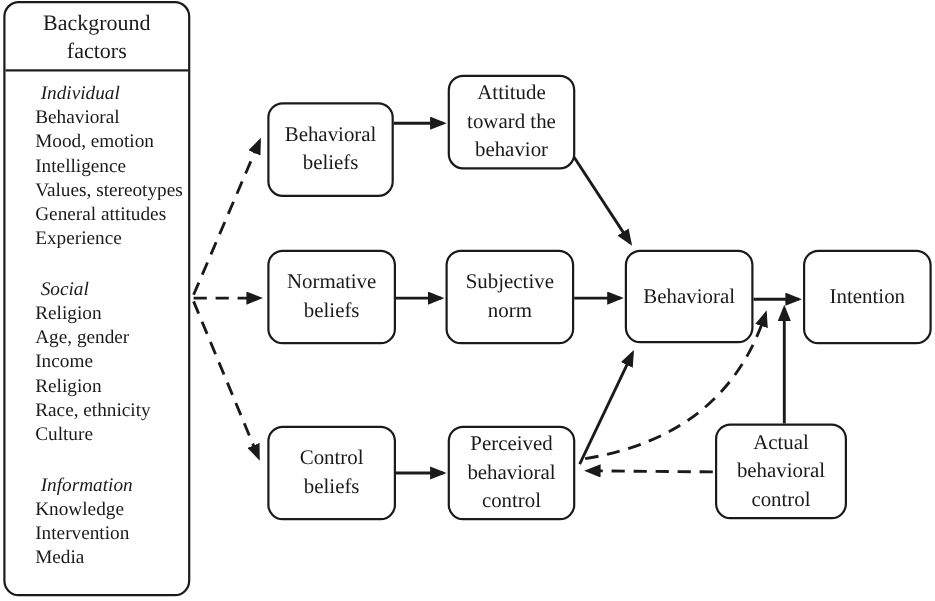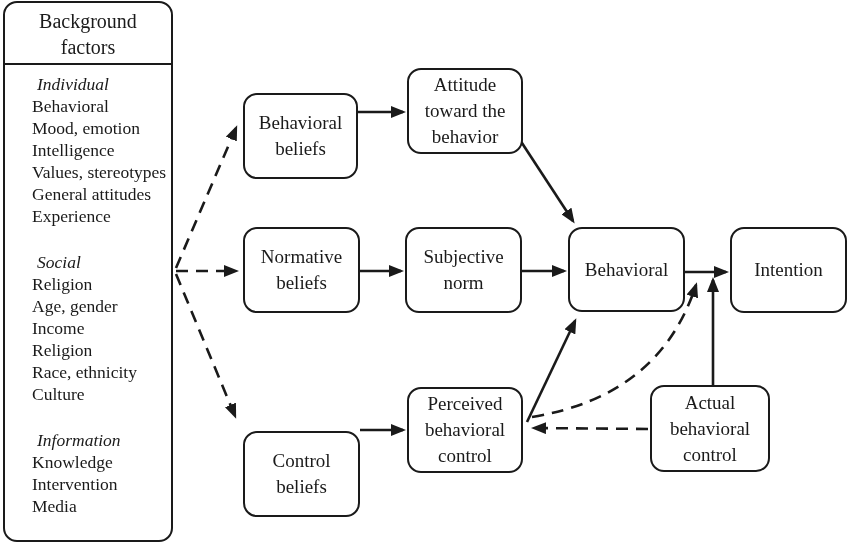--- a/index.html
+++ b/index.html
@@ -119,21 +119,21 @@
   </div>
 
   <div class="node" style="left:243px;top:227px;width:117px;height:86px;">
     <span>Normative beliefs</span>
   </div>
 
   <div class="node" style="left:405px;top:227px;width:117px;height:86px;">
     <span>Subjective norm</span>
   </div>
 
-  <div class="node" style="left:243px;top:387px;width:117px;height:86px;margin-top:44px;">
+  <div class="node" style="left:243px;top:387px;width:117px;height:86px;">
     <span>Control beliefs</span>
   </div>
 
   <div class="node" style="left:407px;top:387px;width:116px;height:86px;">
     <span>Perceived behavioral control</span>
   </div>
 
   <div class="node" style="left:568px;top:227px;width:117px;height:85px;">
     <span>Behavioral</span>
   </div>

